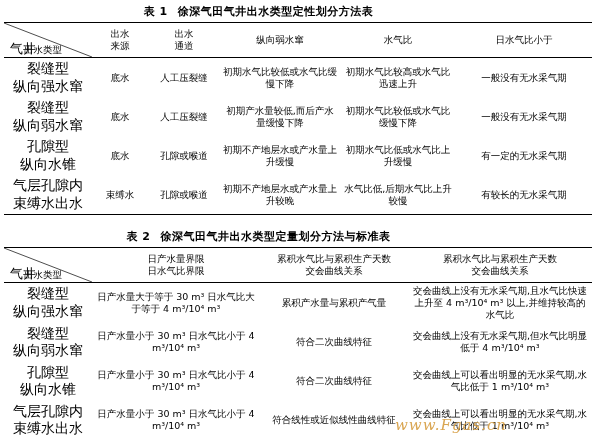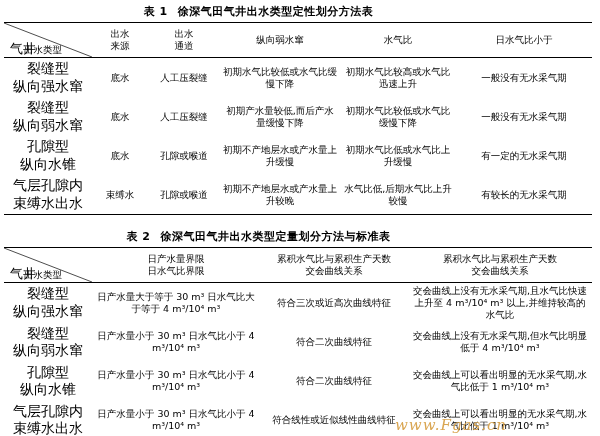--- a/index.html
+++ b/index.html
@@ -241,21 +241,21 @@
           </th>
         </tr>
       </thead>
       <tbody>
         <tr>
           <td class="rowtype">
             <span>裂缝型</span>
             <span>纵向强水窜</span>
           </td>
           <td class="cell-l">日产水量大于等于 30 m³ 日水气比大于等于 4 m³/10⁴ m³</td>
-          <td>符合三次或近高次曲线特征</td>
+          <td>累积产水量与累积产气量</td>
           <td class="cell-l">交会曲线上没有无水采气期,且水气比快速上升至 4 m³/10⁴ m³ 以上,并维持较高的水气比</td>
         </tr>
         <tr>
           <td class="rowtype">
             <span>裂缝型</span>
             <span>纵向弱水窜</span>
           </td>
           <td class="cell-l">日产水量小于 30 m³  日水气比小于 4 m³/10⁴ m³</td>
           <td>符合二次曲线特征</td>
           <td class="cell-l">交会曲线上没有无水采气期,但水气比明显低于 4 m³/10⁴ m³</td>

